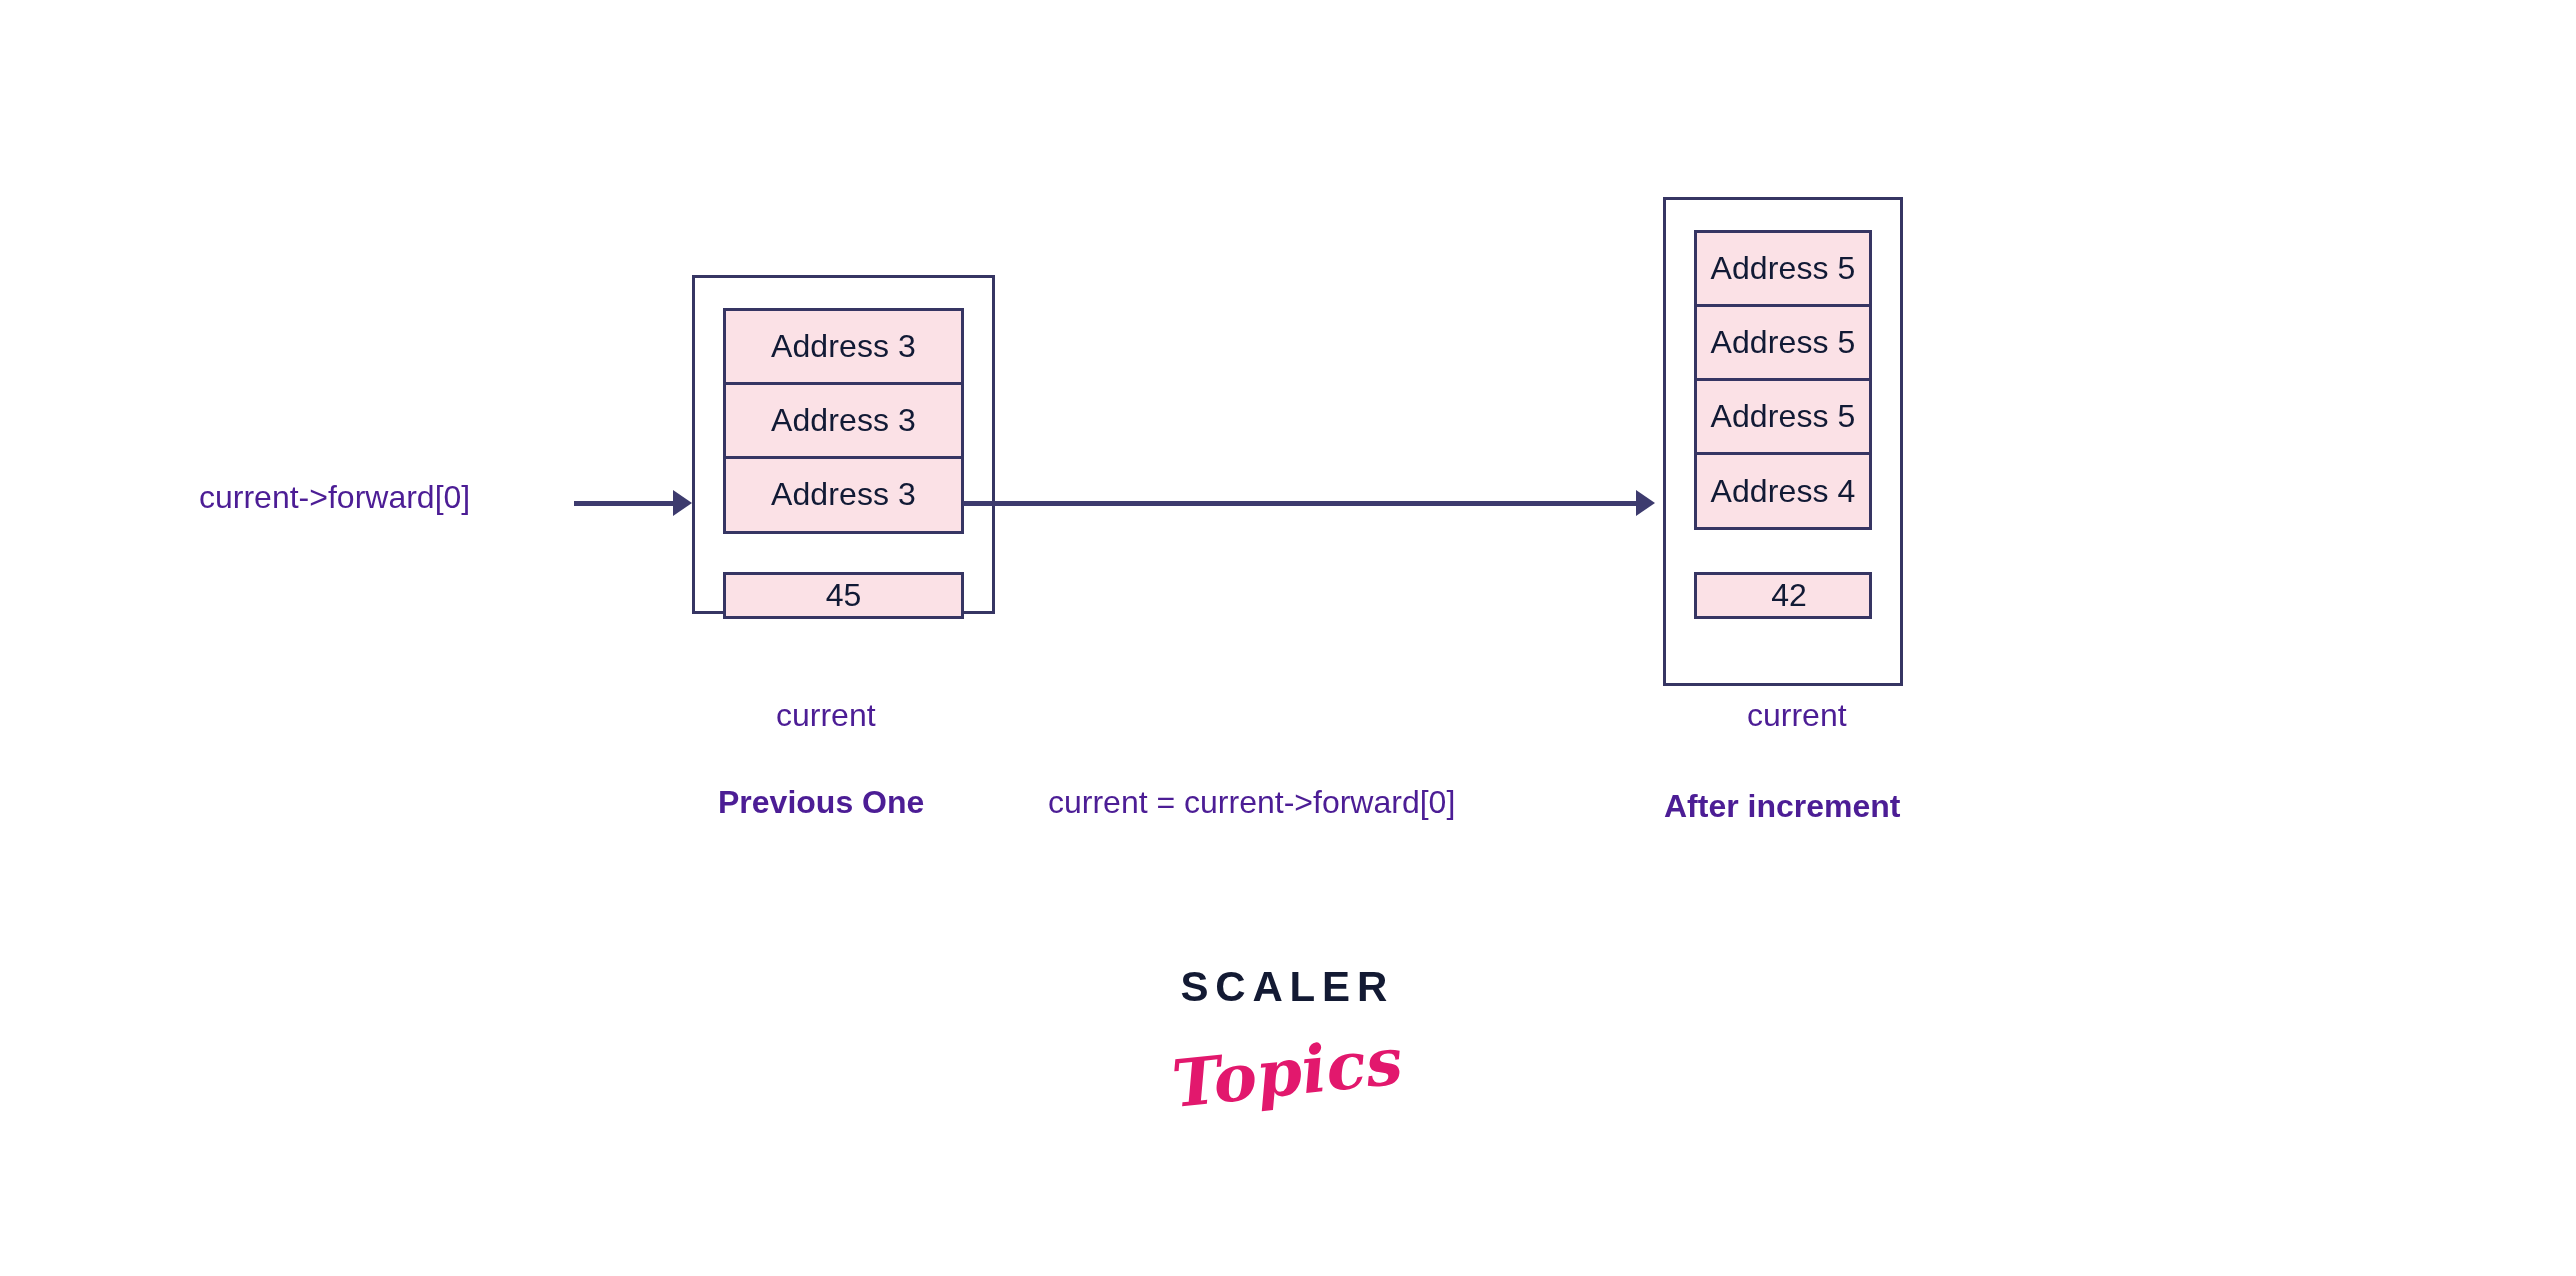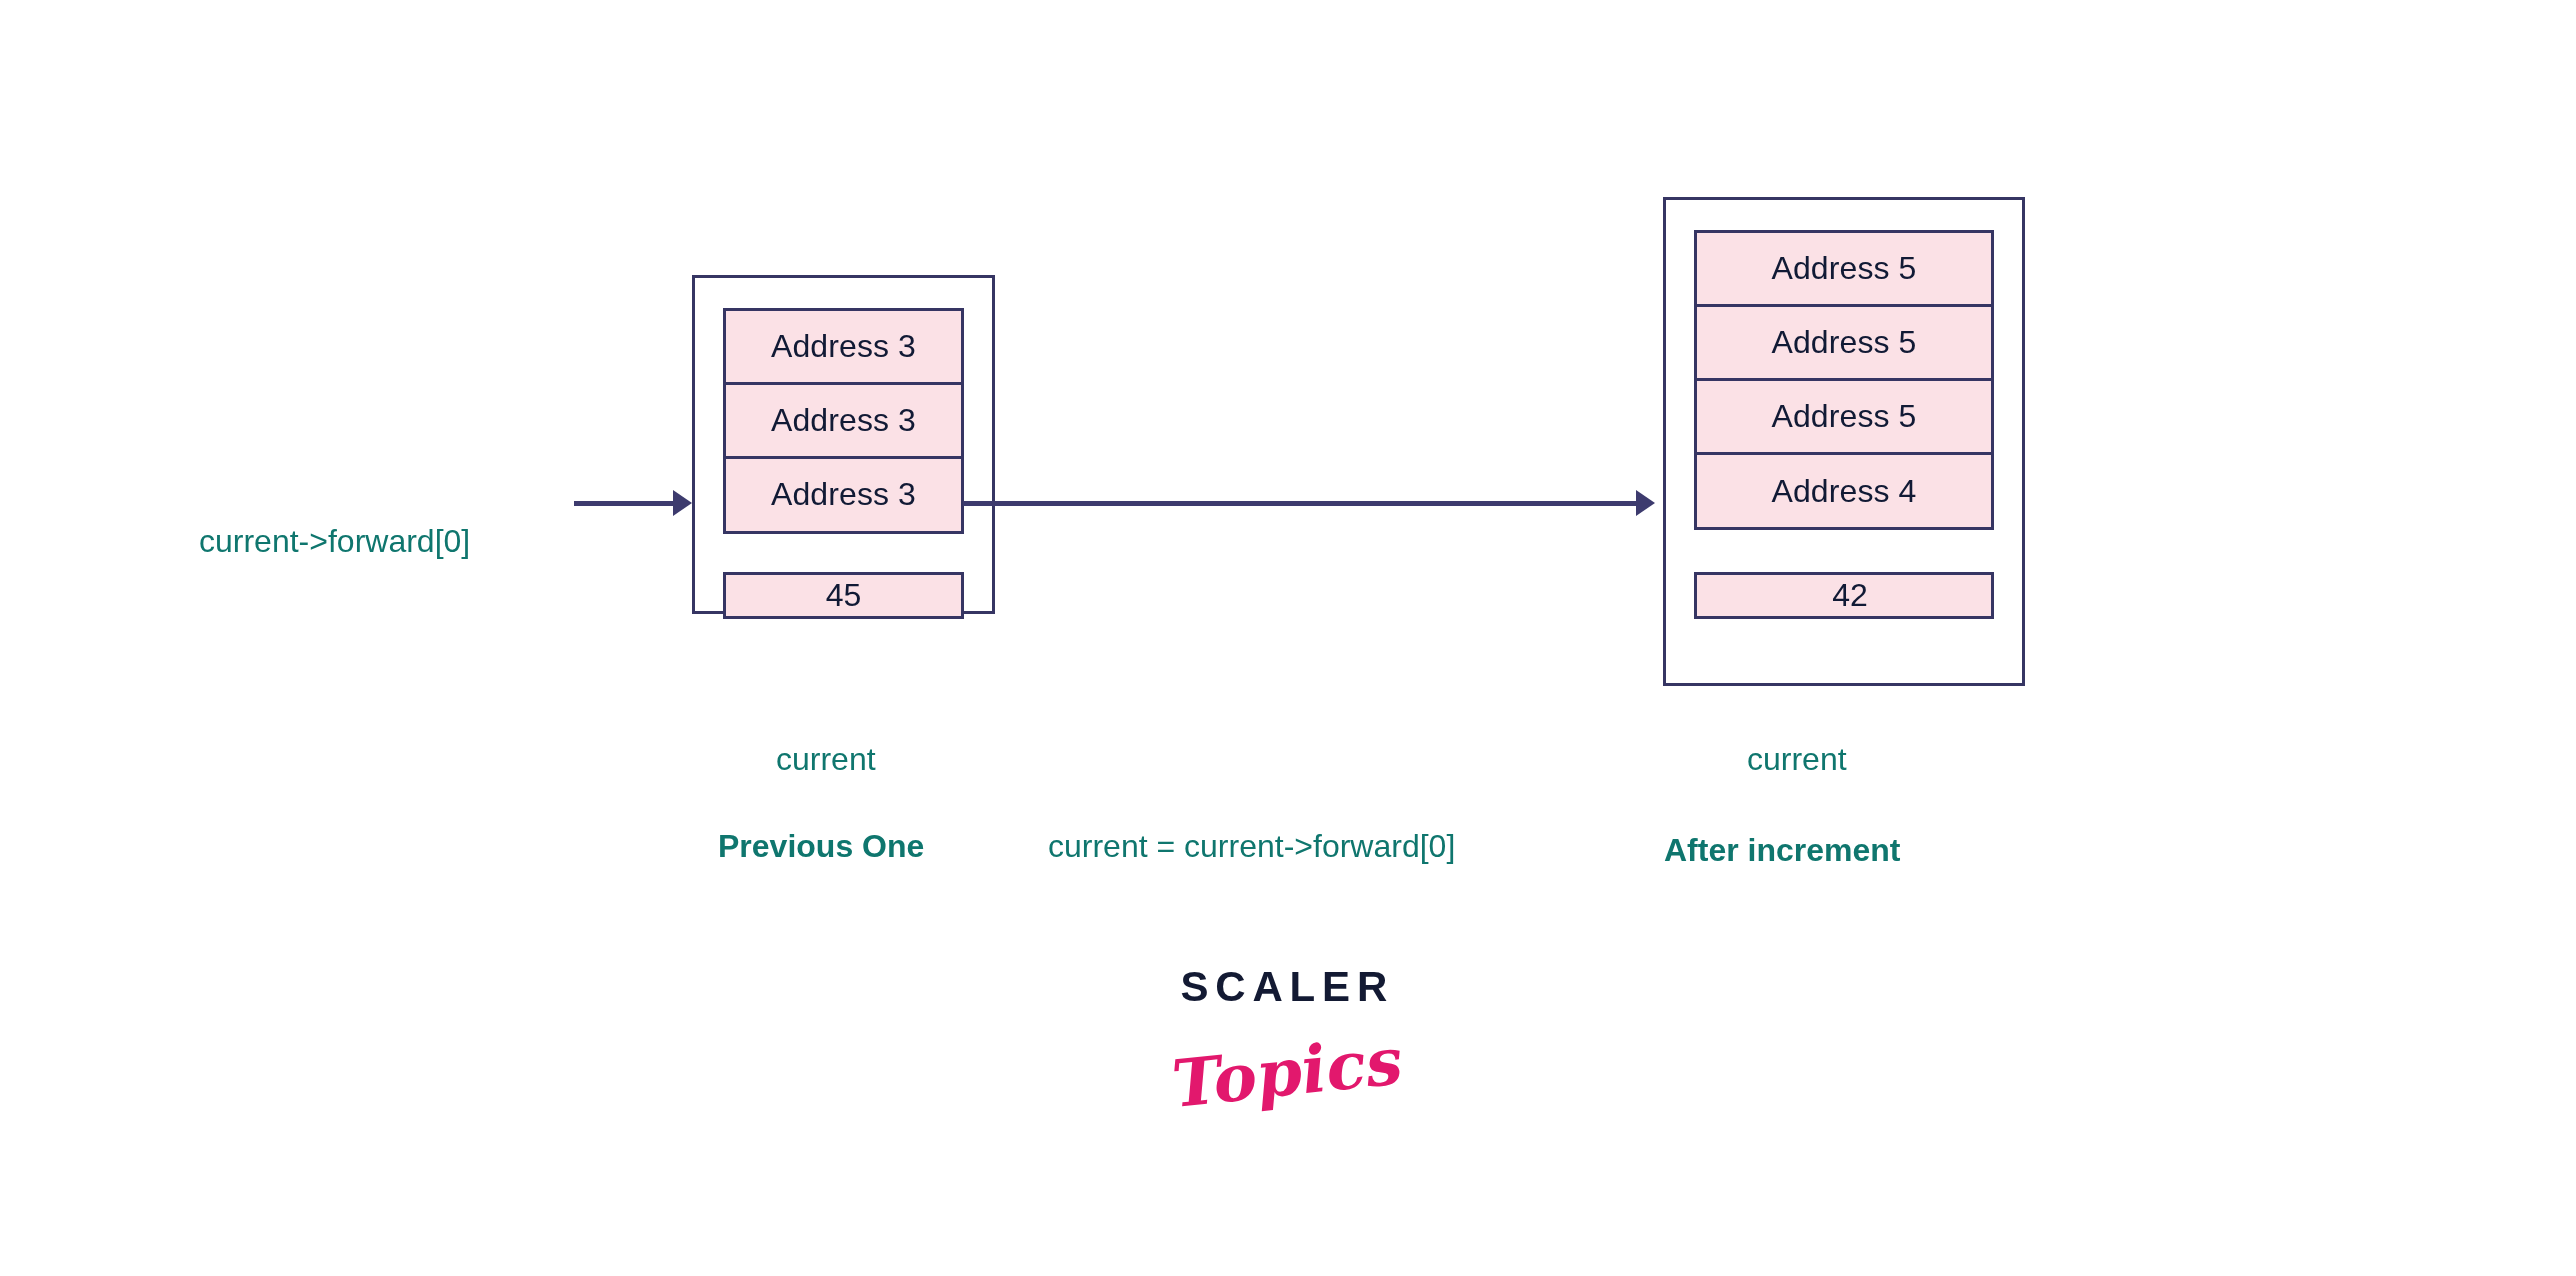--- a/index.html
+++ b/index.html
@@ -74,24 +74,23 @@
     width: 0;
     height: 0;
     border-top: 13px solid transparent;
     border-bottom: 13px solid transparent;
     border-left: 19.7px solid #3d3b6e;
   }
 
   
   .label {
     position: absolute;
-    color: #0f766e;
+    color: #4c1d95;
     font-family: "Liberation Sans", sans-serif;
     white-space: nowrap;
-    margin-top: 44px;
   }
   .label-pointer   { font-size: 32px; }
   .label-node-name { font-size: 32px; }
   .label-caption   { font-size: 32px; }
   .label-caption-bold { font-size: 32px; font-weight: bold; }
 
   
   #logo {
     position: absolute;
     display: flex;
@@ -141,21 +140,21 @@
 
   <div class="label label-node-name" style="left:776px; top:697px;">current</div>
 
   <div class="label label-caption-bold" style="left:718px; top:784px;">Previous One</div>
 
   <div class="arrow-line" style="left:963px; top:501px; width:674px;"></div>
   <div class="arrow-head" style="left:1636px; top:490px;"></div>
 
   <div class="label label-caption" style="left:1048px; top:784px;">current = current-&gt;forward[0]</div>
 
-  <div class="node-outer" style="left:1663px; top:197px; width:362px; height:489px;">
+  <div class="node-outer" style="left:1663px; top:197px; width:240px; height:489px;">
 
     <div class="cell-stack" style="top:29.5px;">
       <div class="cell">Address 5</div>
       <div class="cell">Address 5</div>
       <div class="cell">Address 5</div>
       <div class="cell">Address 4</div>
     </div>
 
     <div class="value-cell" style="top:372px;padding-left:12px;">42</div>
   </div>

